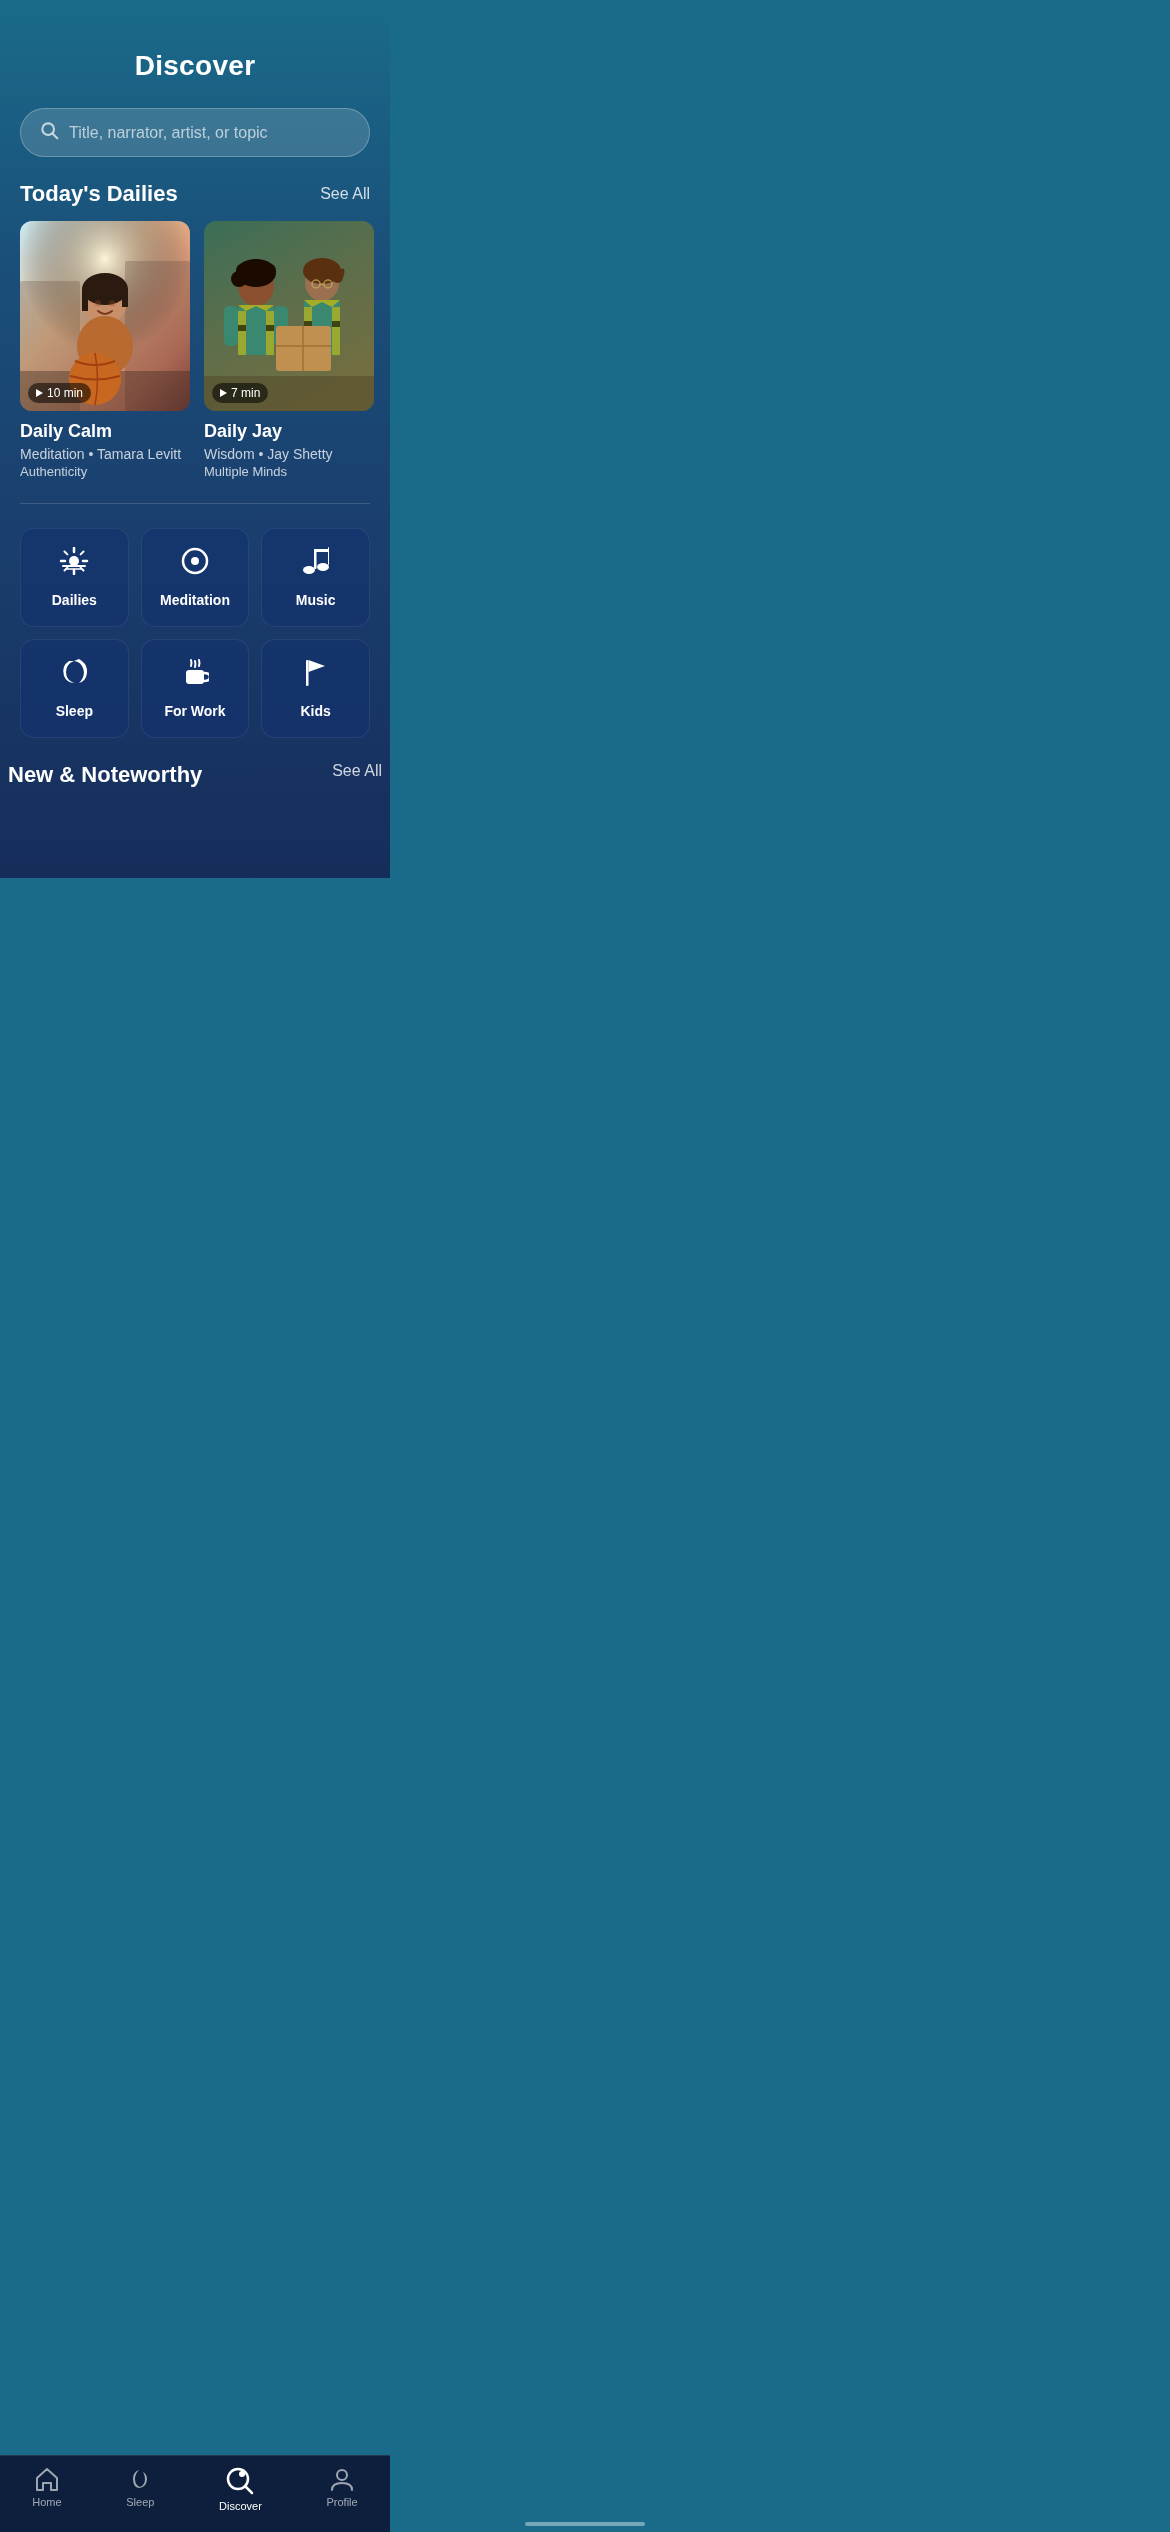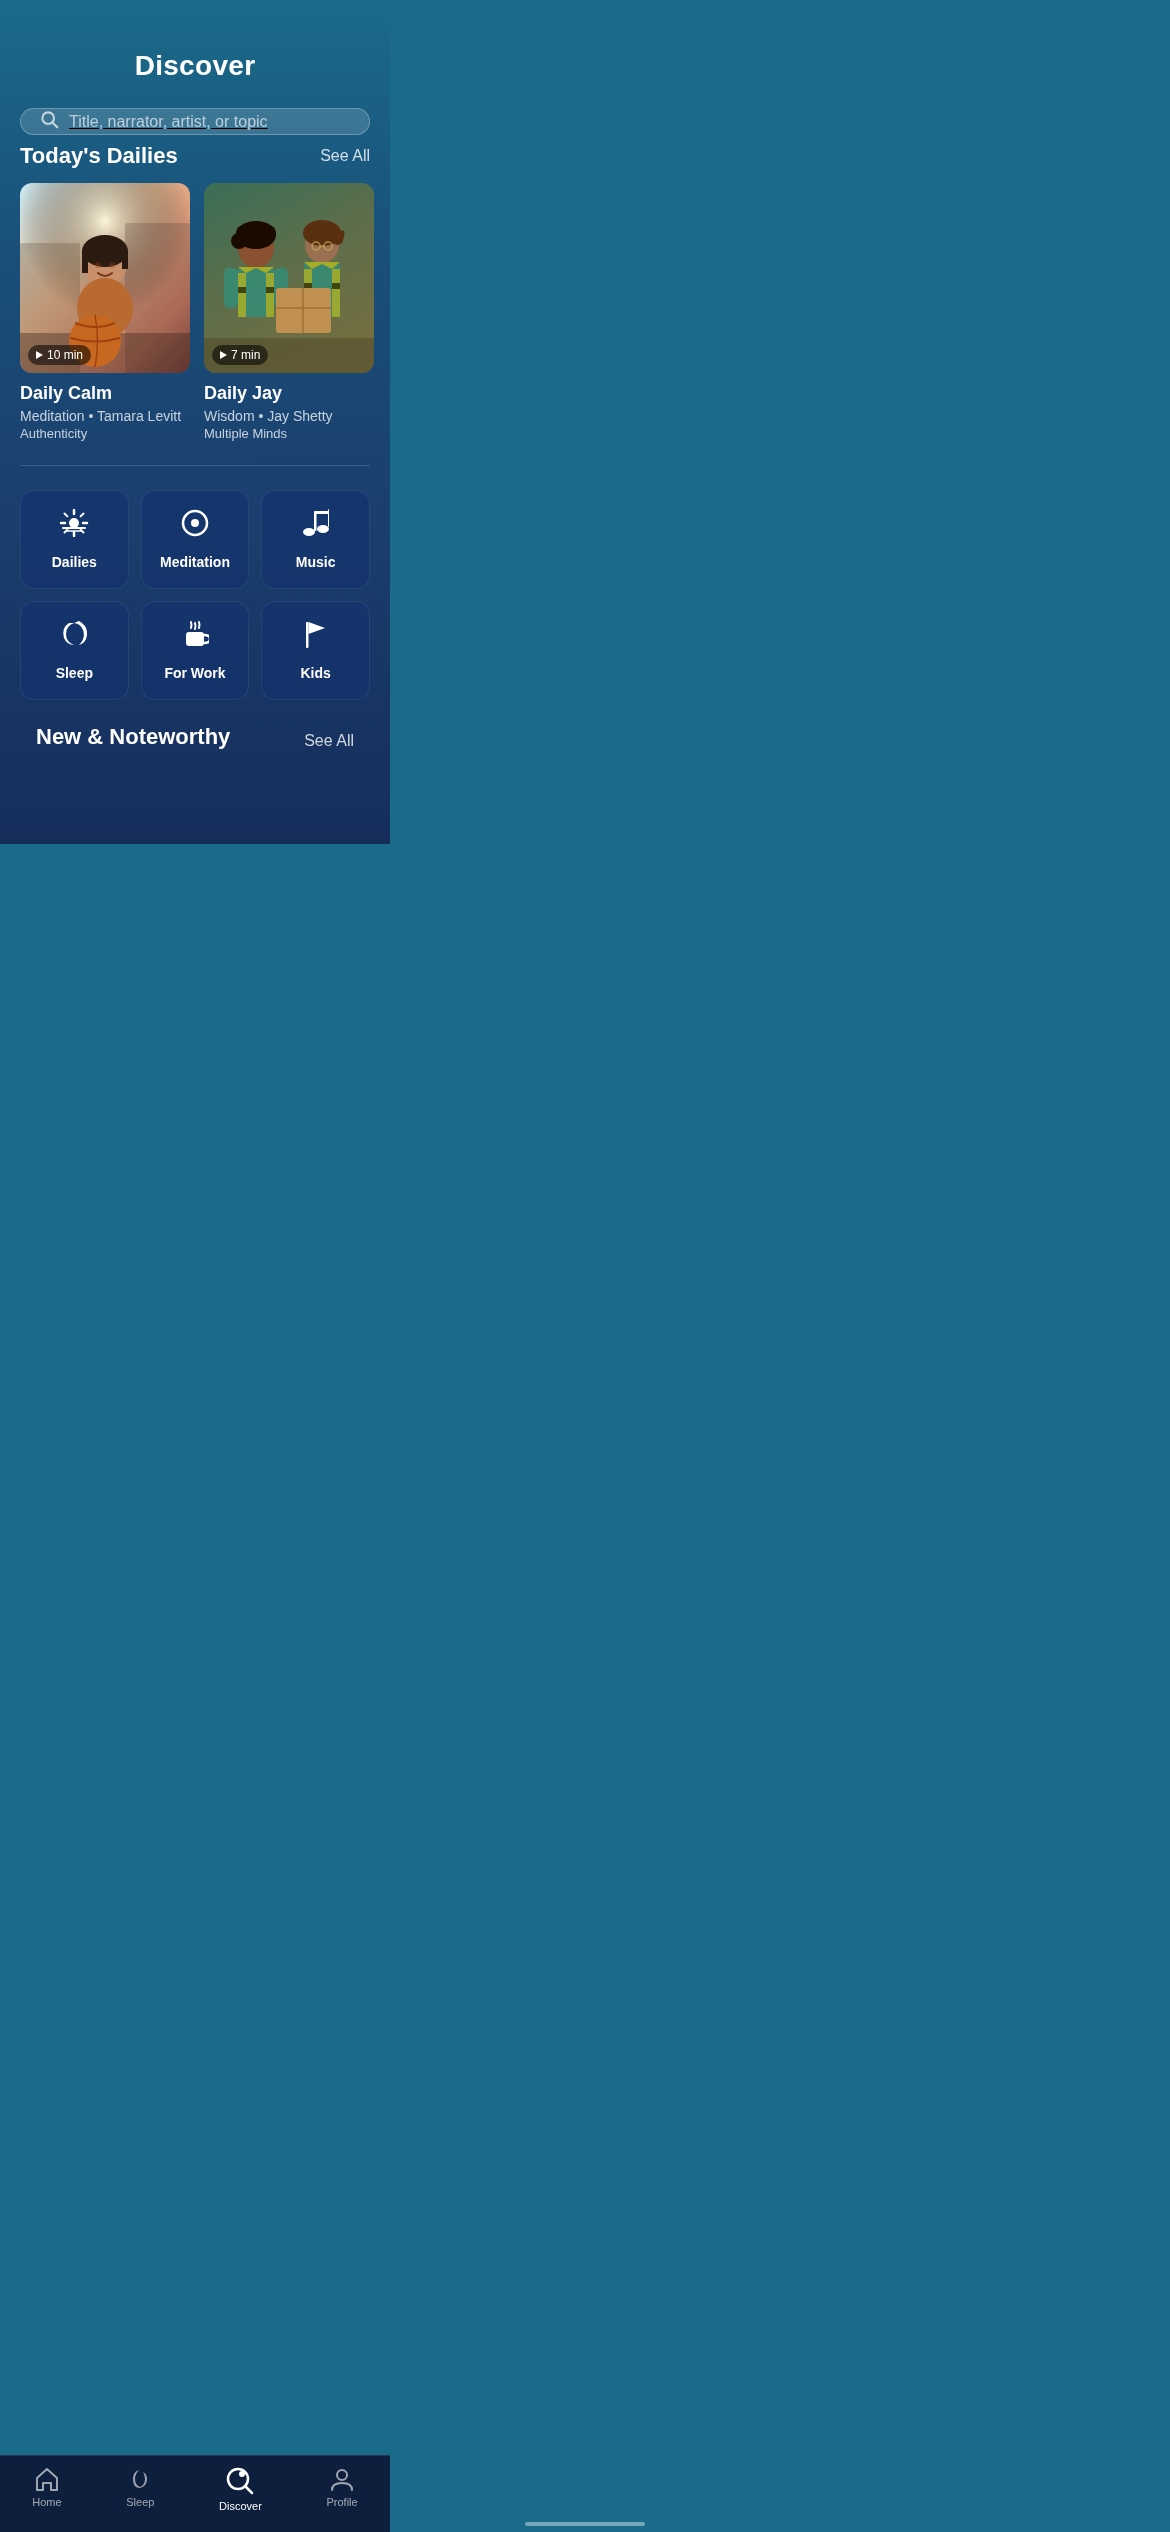--- a/index.html
+++ b/index.html
@@ -32,28 +32,27 @@
     }
 
     .header-title {
       color: white;
       font-size: 28px;
       font-weight: 600;
       letter-spacing: 0.3px;
     }
 
     .search-bar {
-      margin: 16px 20px 8px;
+      margin: 16px 20px 24px;
       background: rgba(255,255,255,0.15);
       border-radius: 30px;
       display: flex;
       align-items: center;
-      padding: 0 18px;
+      padding: 11px 18px;
       border: 1px solid rgba(255,255,255,0.25);
-      text-decoration: underline;
     }
 
     .search-icon-wrap {
       margin-right: 10px;
       color: rgba(255,255,255,0.7);
       font-size: 18px;
     }
 
     .search-placeholder {
       color: rgba(255,255,255,0.65);
@@ -176,22 +175,22 @@
 
     .category-label {
       color: white;
       font-size: 14px;
       font-weight: 700;
     }
 
     .new-noteworthy-header {
       display: flex;
       justify-content: space-between;
-      align-items: flex-end;
-      padding: 0 36px 10px;
+      align-items: flex-start;
+      padding: 0 8px 10px;
     }
 
     .new-noteworthy-title {
       color: white;
       font-size: 22px;
       font-weight: 700;
     }
 
     .bottom-nav {
       position: fixed;

